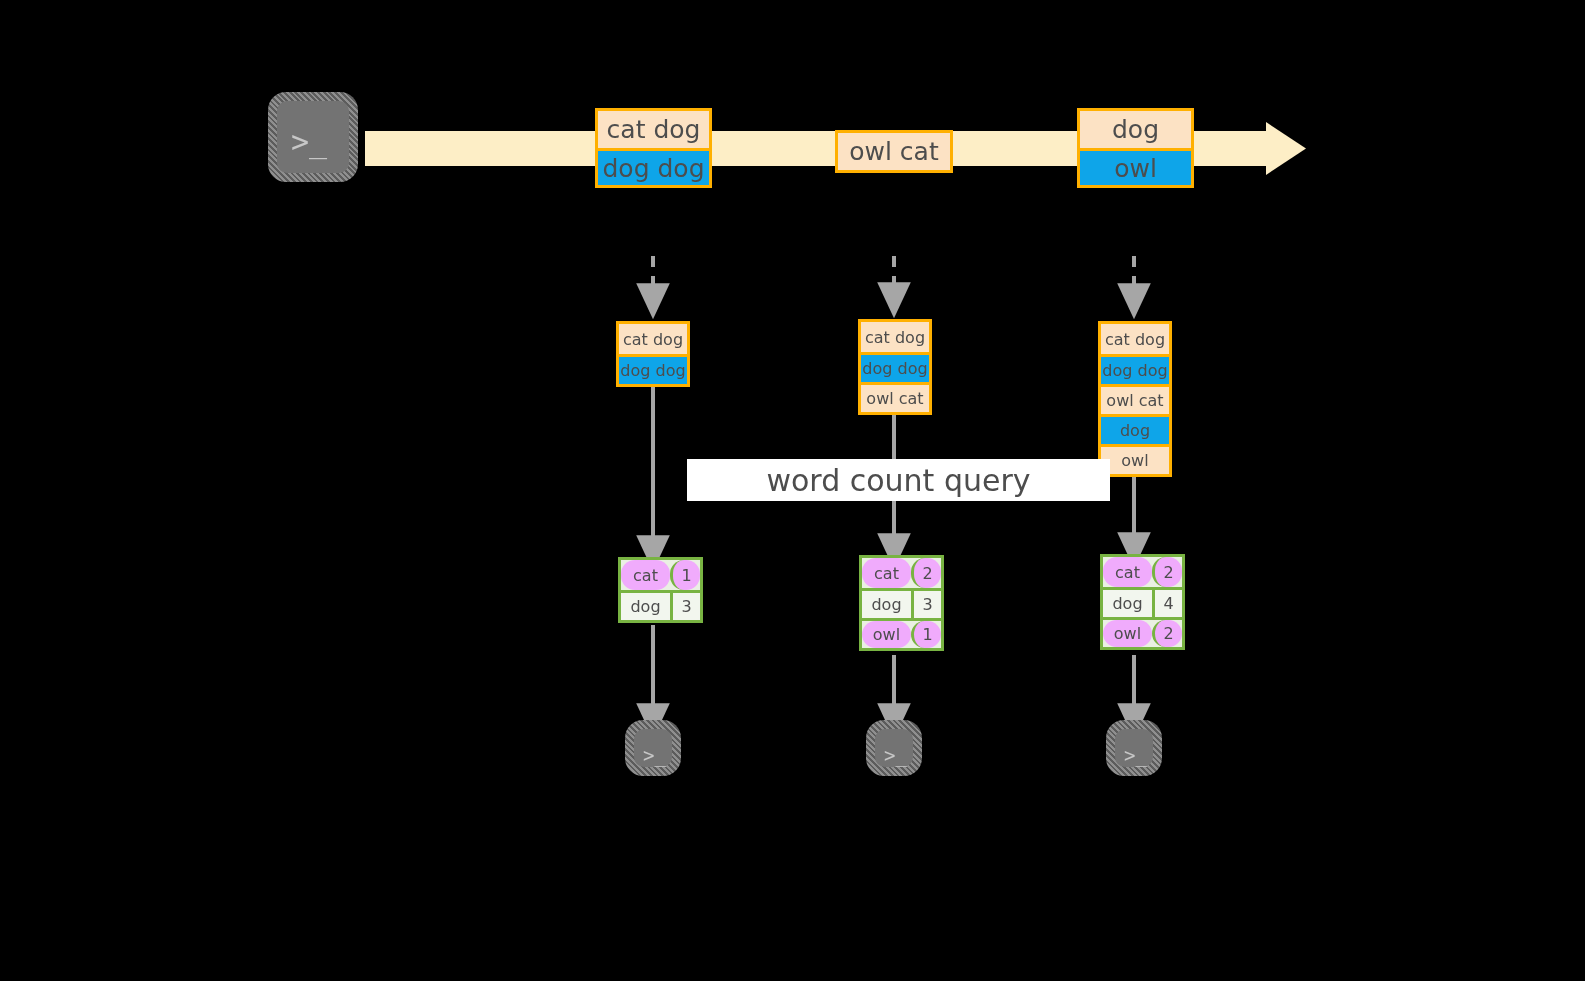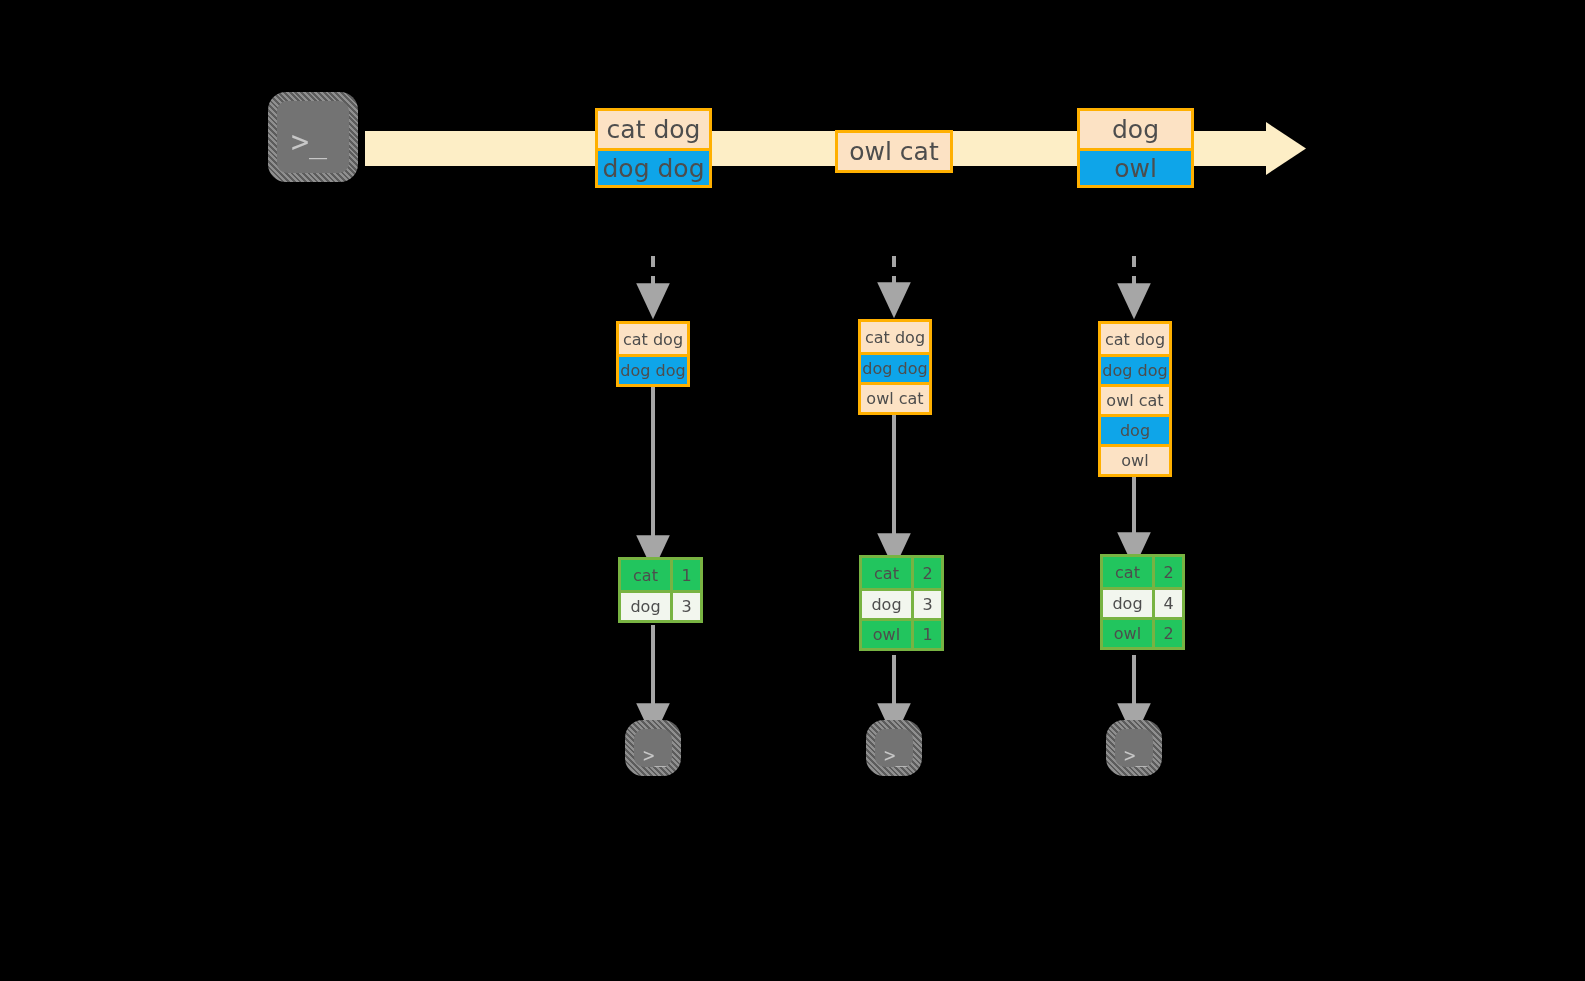--- a/index.html
+++ b/index.html
@@ -133,21 +133,21 @@
     display: flex;
     align-items: center;
     justify-content: center;
     font-size: 16px;
     color: #4d4d4d;
     white-space: nowrap;
   }
   .kvtable .row .k { width: 49px; }
   .kvtable .row .v { width: 30px; border-left: 3px solid #78b342; }
   .kvtable .row.shade-a .k,
-  .kvtable .row.shade-a .v { background: #22c55e; }
+  .kvtable .row.shade-a .v { background: #f0abfc; border-radius: 14px; }
   .kvtable .row.shade-b .k,
   .kvtable .row.shade-b .v { background: #f2f6ee; }
 
   
   .querylabel {
     position: absolute;
     left: 687px;
     top: 459px;
     width: 423px;
     height: 42px;
@@ -222,20 +222,21 @@
   </div>
 
   <div class="msgbox mid" style="left:1098px; top:321px; width:74px;">
     <div class="cell shade-a">cat dog</div>
     <div class="cell shade-b">dog dog</div>
     <div class="cell shade-a">owl cat</div>
     <div class="cell shade-b">dog</div>
     <div class="cell shade-a">owl</div>
   </div>
 
+  <div class="querylabel">word count query</div>
 
   <div class="kvtable" style="left:618px; top:557px;">
     <div class="row shade-a">
       <div class="k">cat</div>
       <div class="v">1</div>
     </div>
     <div class="row shade-b">
       <div class="k">dog</div>
       <div class="v">3</div>
     </div>

